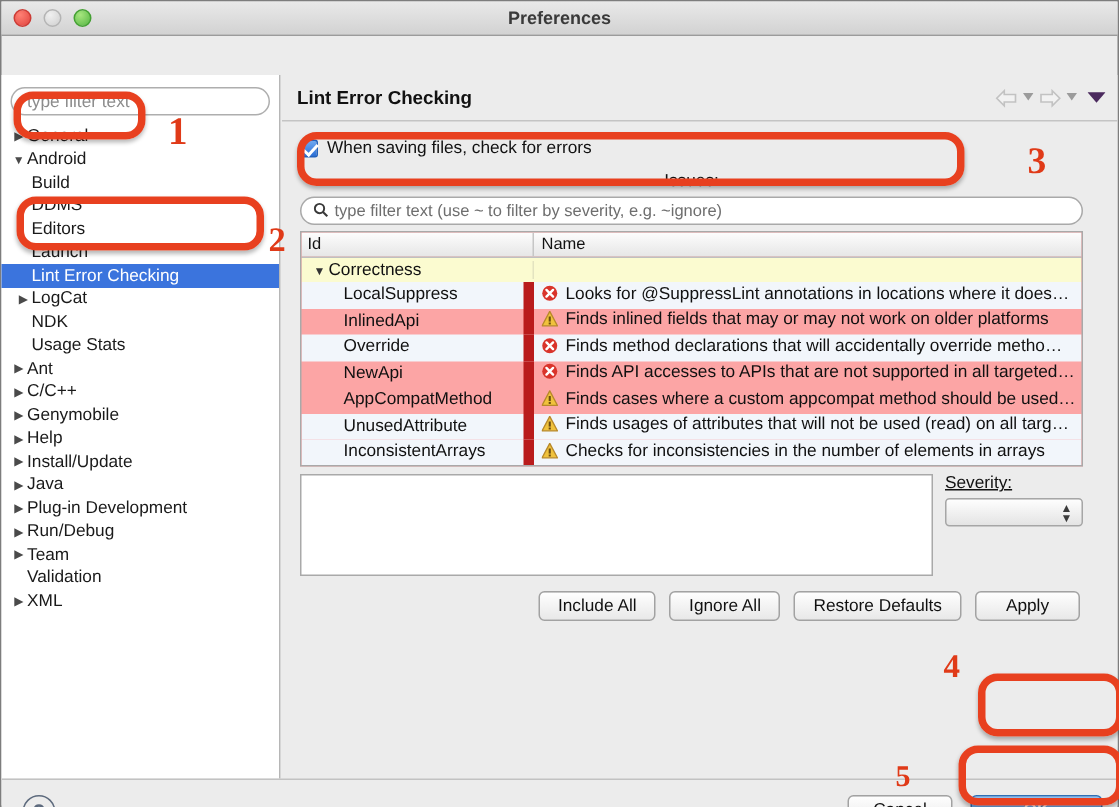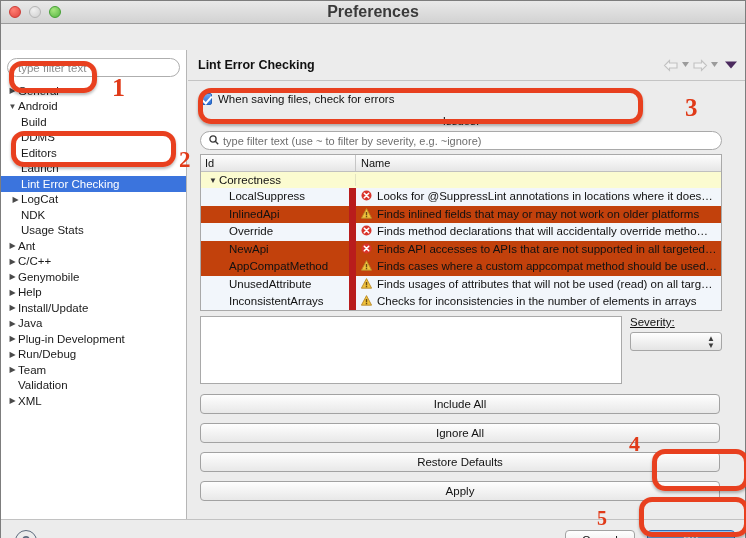--- a/index.html
+++ b/index.html
@@ -18,21 +18,21 @@
     position:relative;height:22px;
     background:linear-gradient(to bottom,#e9e9e9 0%,#d2d2d2 100%);
     border-bottom:1px solid #9b9b9b;
     display:flex;align-items:center;
   }
   .traffic{position:absolute;left:8px;top:5px;display:flex;gap:8px;}
   .light{width:12px;height:12px;border-radius:50%;box-sizing:border-box;}
   .light.close{background:radial-gradient(circle at 35% 30%,#ff8074,#e0443e);border:1px solid #cc3b35;}
   .light.min{background:radial-gradient(circle at 35% 30%,#f0f0f0,#cfcfcf);border:1px solid #b4b4b4;}
   .light.max{background:radial-gradient(circle at 35% 30%,#a7e67f,#55b543);border:1px solid #44a033;}
-  .title-text{width:100%;text-align:center;font-size:16px;font-weight:bold;color:#3a3a3a;}
+  .title-text{width:100%;text-align:center;font-size:12px;font-weight:bold;color:#3a3a3a;}
 
   
   .content{position:relative;height:515px;margin-top:26px;}
 
   
   .leftpane{
     position:absolute;left:0;top:0;width:186px;height:470px;
     background:#ffffff;border-right:1px solid #b6b6b6;box-sizing:border-box;
   }
   .filterbox{
@@ -66,21 +66,21 @@
     border:solid #fff;border-width:0 2px 2px 0;transform:rotate(42deg);}
   .cbrow label{font-size:11.5px;color:#111;}
 
   .issues-label{font-size:11.5px;margin:8px 0 4px 0;text-align:center;}
   .searchbar{height:19px;border:1px solid #a9a9a9;border-radius:10px;background:#fff;
     display:flex;align-items:center;padding:0 8px;box-sizing:border-box;}
   .searchbar .mag{margin-right:4px;flex:none;}
   .searchbar span.ph{color:#6e6e6e;font-size:11px;}
 
   
-  .table{margin-top:4px;border:1px solid #a9a9a9;background:#c2410c;box-sizing:border-box;
+  .table{margin-top:4px;border:1px solid #a9a9a9;background:#fca5a5;box-sizing:border-box;
     height:157px;overflow:hidden;}
   .thead{display:flex;height:16px;background:linear-gradient(to bottom,#fdfdfd,#e6e6e6);
     border-bottom:1px solid #bfbfbf;font-size:11px;}
   .thead .c1{width:155px;padding-left:4px;border-right:1px solid #c6c6c6;box-sizing:border-box;line-height:16px;}
   .thead .c2{flex:1;padding-left:5px;line-height:16px;}
   .grprow{display:flex;height:16px;background:#fbfbd0;align-items:center;font-size:11.5px;}
   .grprow .c1{width:155px;padding-left:8px;border-right:1px solid #e3e3c0;box-sizing:border-box;
     display:flex;align-items:center;gap:2px;}
   .grprow .c2{flex:1;}
   .grprow .arrow{font-size:8px;color:#333;}
@@ -93,21 +93,21 @@
   .sev{flex:none;}
 
   .lowersec{display:flex;margin-top:5px;gap:8px;}
   .details{flex:1;height:68px;background:#fff;border:1px solid #a9a9a9;box-sizing:border-box;}
   .sevcol{width:92px;text-decoration:underline;}
   .sevcol .lbl{font-size:11.5px;margin-bottom:4px;}
   .sevsel{height:19px;border:1px solid #a6a6a6;border-radius:3px;
     background:linear-gradient(to bottom,#fefefe,#e4e4e4);position:relative;box-sizing:border-box;}
   .sevsel .chev{position:absolute;right:6px;top:2px;font-size:8px;color:#3b3b3b;line-height:7px;}
 
-  .btnrow{display:flex;justify-content:flex-end;gap:9px;margin-top:10px;padding-right:2px;flex-direction:column;}
+  .btnrow{display:flex;justify-content:flex-end;gap:9px;margin-top:10px;padding-right:2px;}
   .btn{height:20px;min-width:70px;padding:0 12px;border:1px solid #a2a2a2;border-radius:4px;
     background:linear-gradient(to bottom,#fefefe,#e8e8e8);font-size:11.5px;color:#111;
     display:flex;align-items:center;justify-content:center;box-sizing:border-box;
     font-family:"Liberation Sans",sans-serif;}
   .btn.wide{min-width:104px;}
 
   
   .footer{position:absolute;left:0;right:0;bottom:0;height:45px;background:#ececec;
     border-top:1px solid #c2c2c2;}
   .helpicon{position:absolute;left:14px;top:10px;width:22px;height:22px;border-radius:50%;

